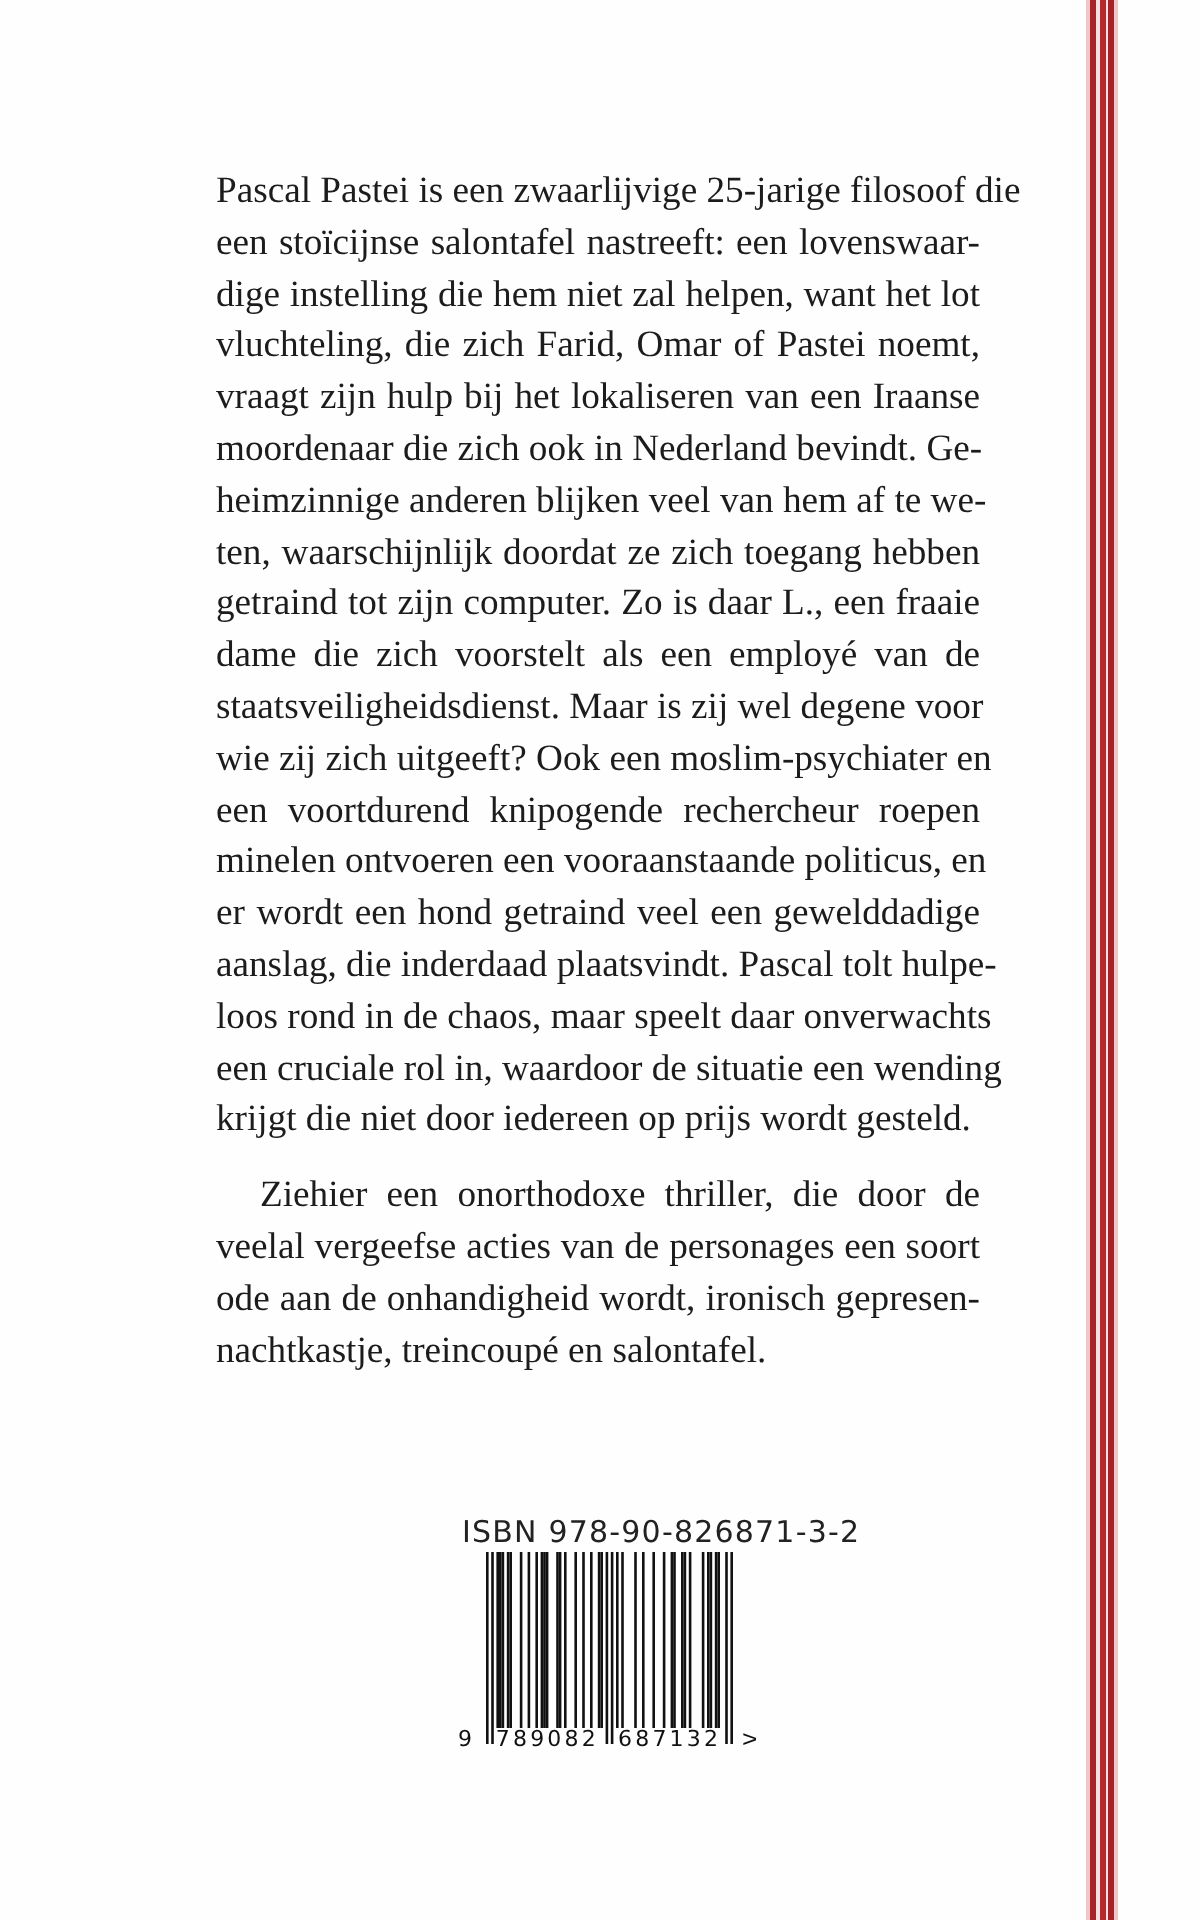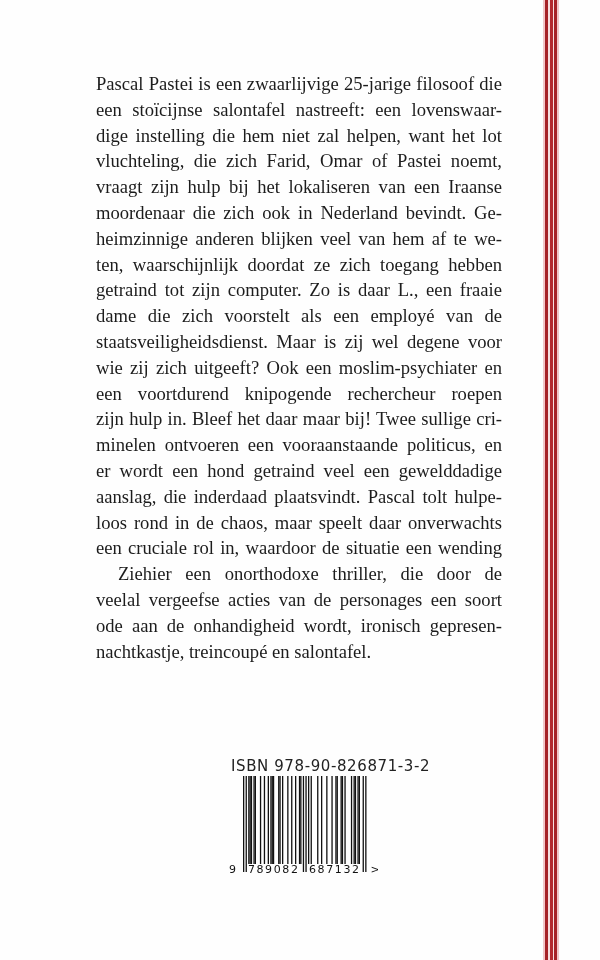--- a/index.html
+++ b/index.html
@@ -26,21 +26,21 @@
       top: 71px;
       width: 406px;
       font-family: "Liberation Serif", "DejaVu Serif", serif;
       font-size: 18.6px;
       line-height: 25.8px;
       color: #1c1c1c;
       text-align: justify;
       hyphens: manual;
     }
     .blurb p {
-      margin: 0;
+      margin: 12px;
     }
     .blurb .line {
       display: block;
       text-align: justify;
       text-align-last: justify;
       white-space: nowrap;
       height: 25.8px;
     }
     .blurb .line.last {
       text-align-last: left;
@@ -98,26 +98,26 @@
         <span class="line">vluchteling, die zich Farid, Omar of Pastei noemt,</span>
         <span class="line">vraagt zijn hulp bij het lokaliseren van een Iraanse</span>
         <span class="line">moordenaar die zich ook in Nederland bevindt. Ge-</span>
         <span class="line">heimzinnige anderen blijken veel van hem af te we-</span>
         <span class="line">ten, waarschijnlijk doordat ze zich toegang hebben</span>
         <span class="line">getraind tot zijn computer. Zo is daar L., een fraaie</span>
         <span class="line">dame die zich voorstelt als een employé van de</span>
         <span class="line">staatsveiligheidsdienst. Maar is zij wel degene voor</span>
         <span class="line">wie zij zich uitgeeft? Ook een moslim-psychiater en</span>
         <span class="line">een voortdurend knipogende rechercheur roepen</span>
-        <span class="line">zijn hulp in. Bleef het daar maar bij! Twee sullige cri-</span>
         <span class="line">minelen ontvoeren een vooraanstaande politicus, en</span>
         <span class="line">er wordt een hond getraind veel een gewelddadige</span>
         <span class="line">aanslag, die inderdaad plaatsvindt. Pascal tolt hulpe-</span>
         <span class="line">loos rond in de chaos, maar speelt daar onverwachts</span>
         <span class="line">een cruciale rol in, waardoor de situatie een wending</span>
+        <span class="line last">krijgt die niet door iedereen op prijs wordt gesteld.</span>
       </p>
     <p id="para-1">
         <span class="line indent">Ziehier een onorthodoxe thriller, die door de</span>
         <span class="line">veelal vergeefse acties van de personages een soort</span>
         <span class="line">ode aan de onhandigheid wordt, ironisch gepresen-</span>
         <span class="line last">nachtkastje, treincoupé en salontafel.</span>
       </p>
   </div>
 
   <div class="stripes">

